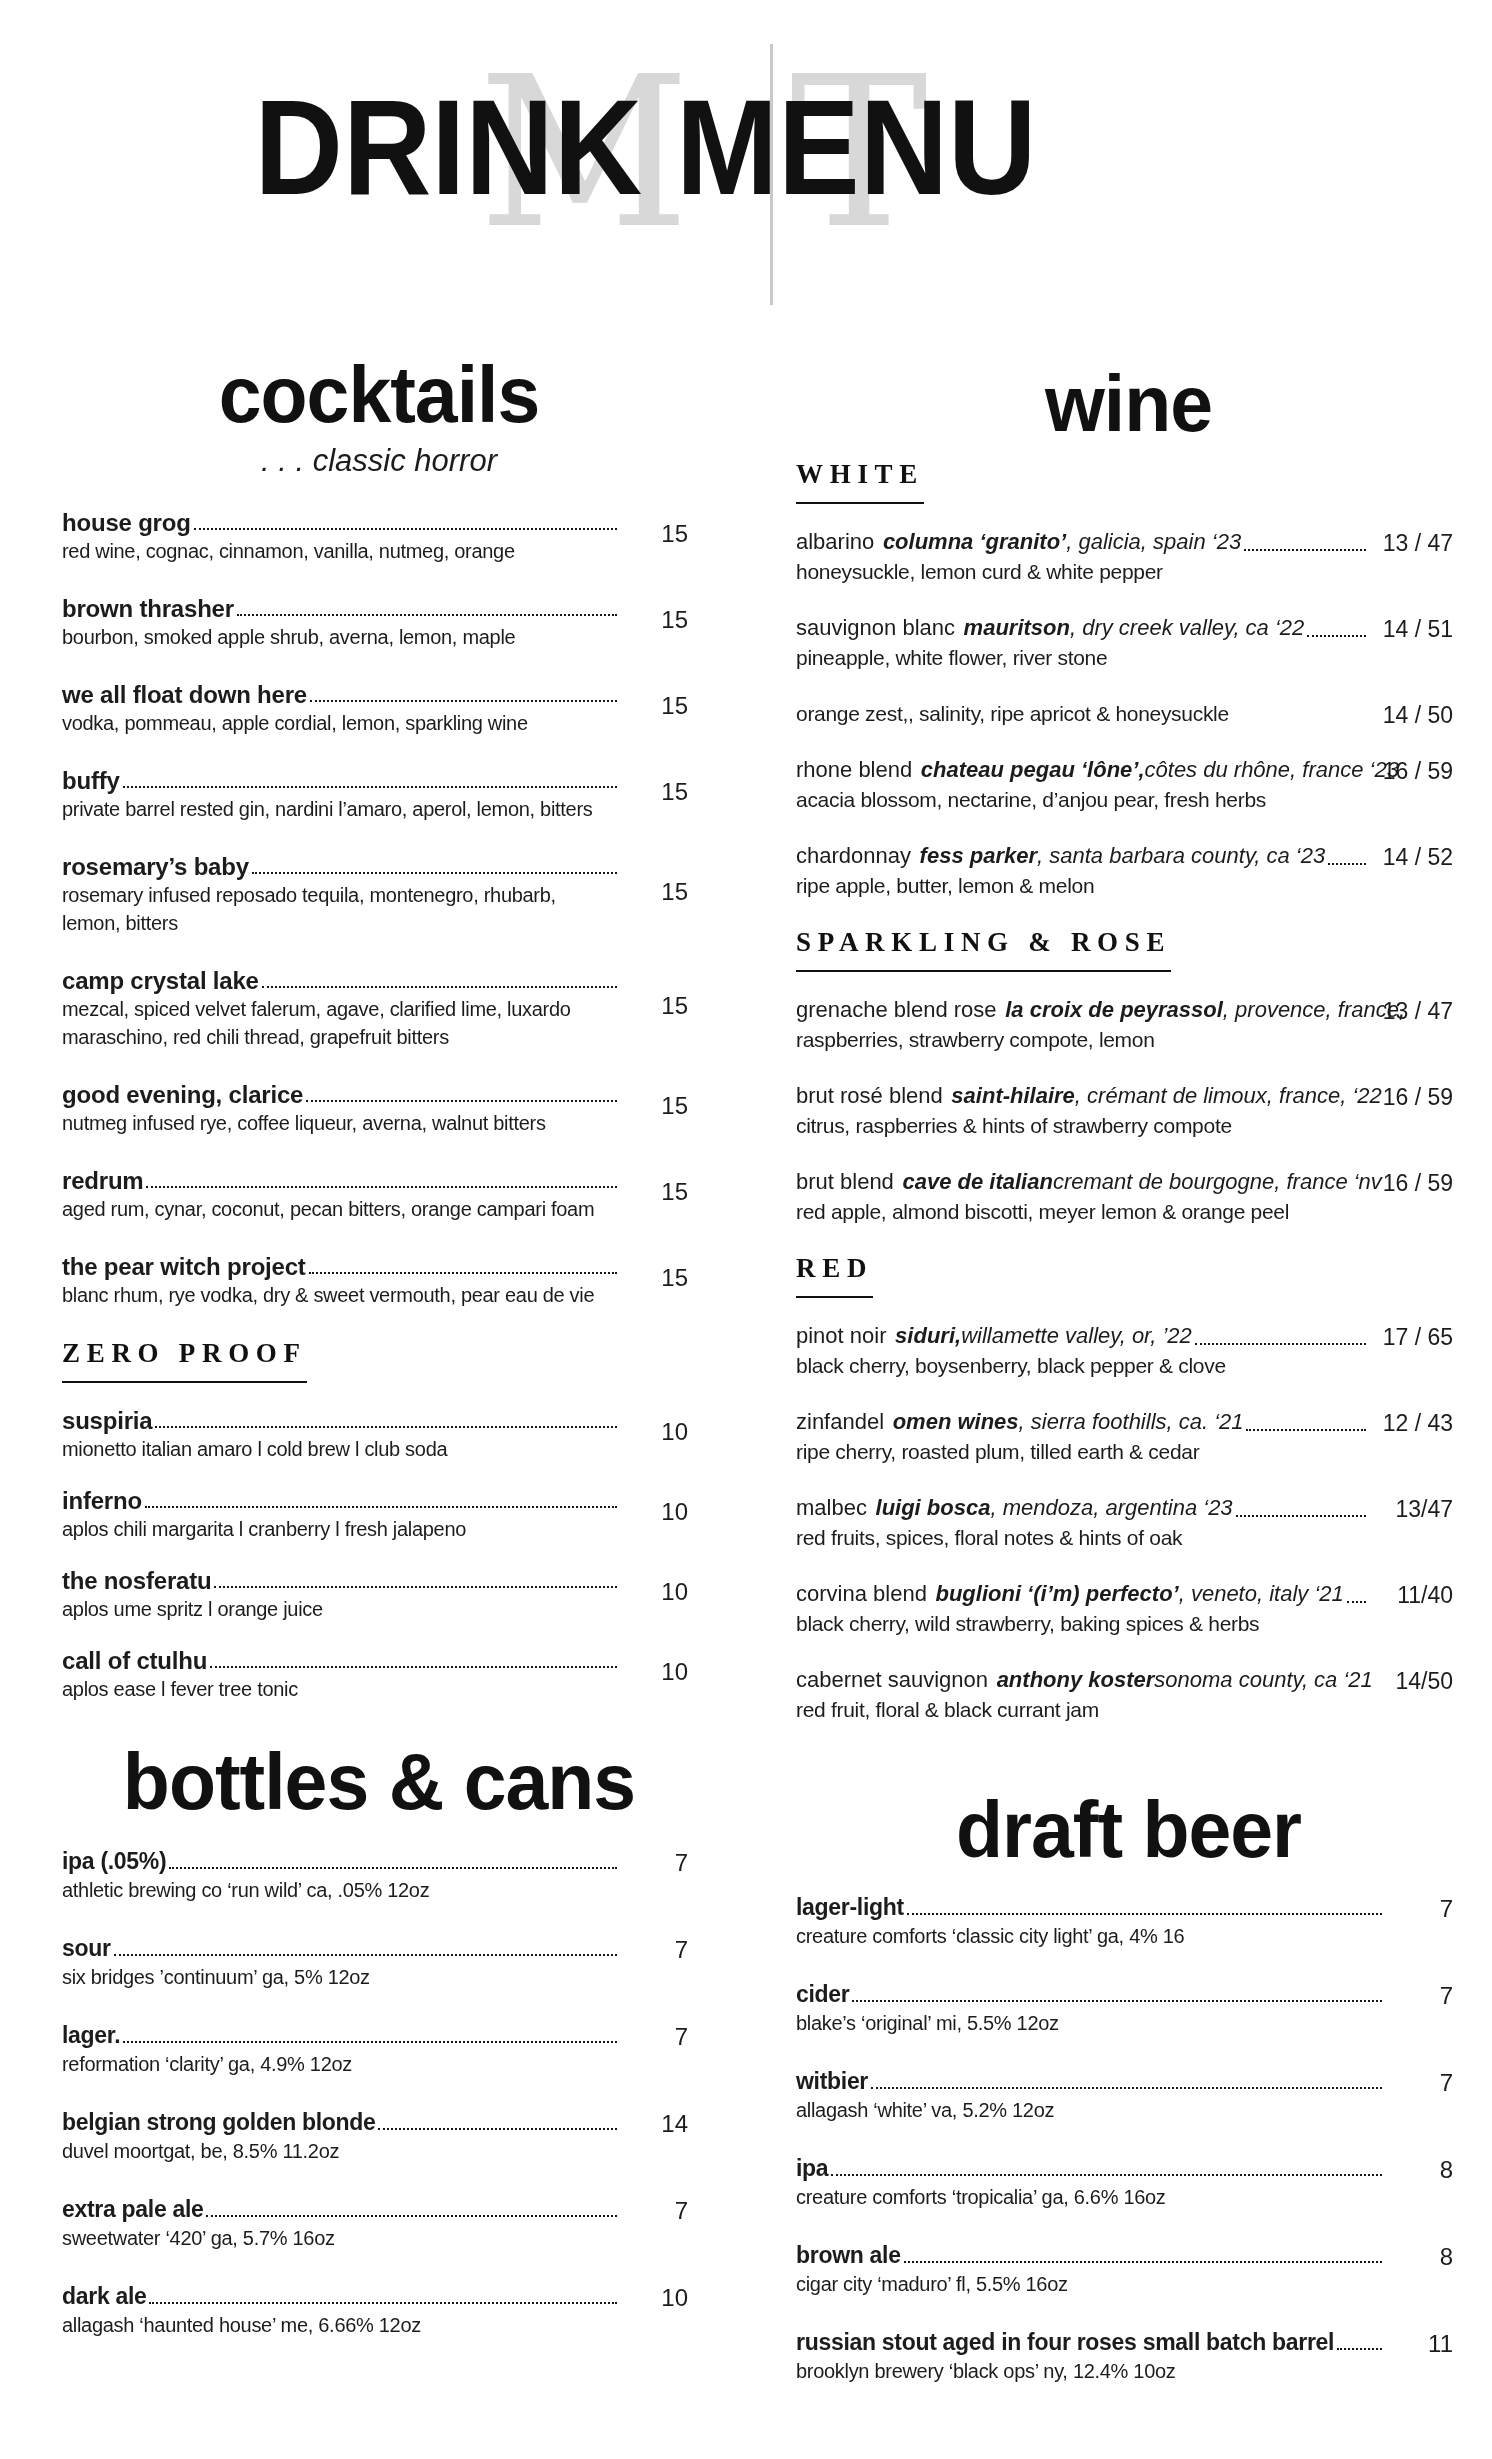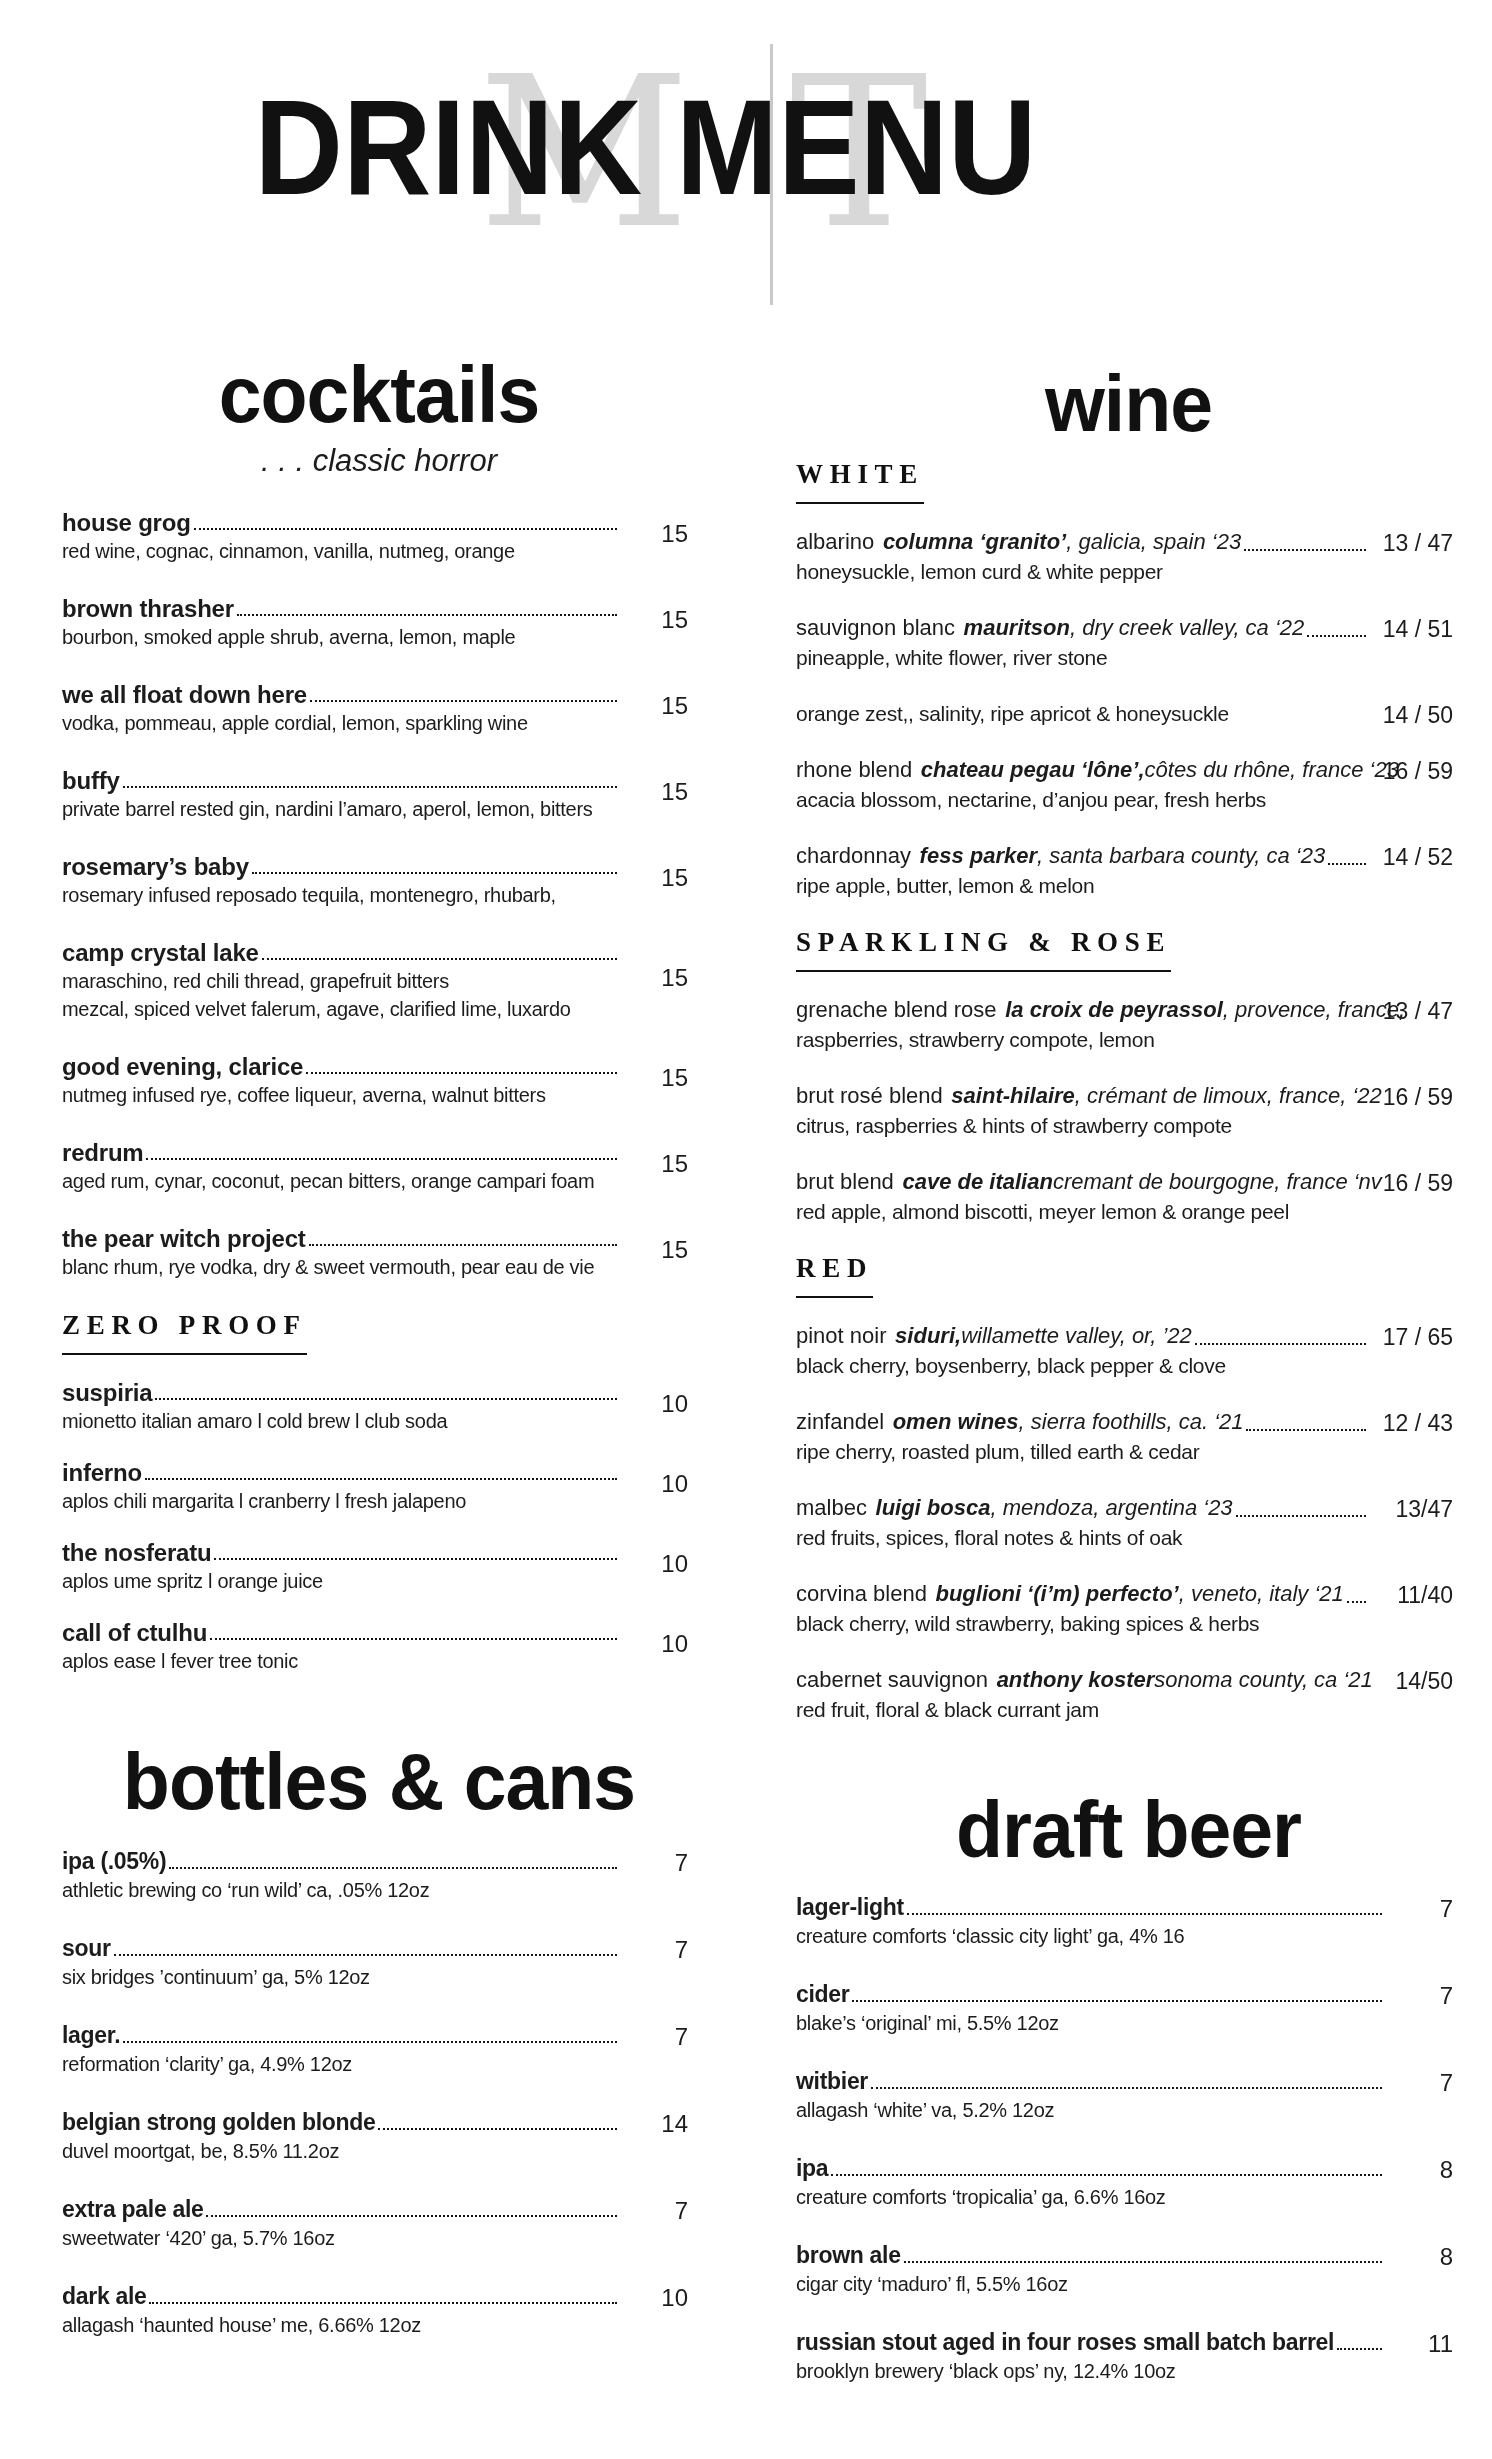--- a/index.html
+++ b/index.html
@@ -111,29 +111,30 @@
         </div>
         <div class="idesc">private barrel rested gin, nardini l’amaro, aperol, lemon, bitters</div>
         <span class="price price-center">15</span>
       </div>
       <div class="item">
         <div class="irow">
           <span class="iname">rosemary’s baby</span>
           <span class="dots"></span>
         </div>
         <div class="idesc">rosemary infused reposado tequila, montenegro, rhubarb,</div>
+        <div class="idesc">lemon, bitters</div>
         <span class="price price-center">15</span>
       </div>
       <div class="item">
         <div class="irow">
           <span class="iname">camp crystal lake</span>
           <span class="dots"></span>
         </div>
+        <div class="idesc">mezcal, spiced velvet falerum, agave, clarified lime, luxardo</div>
         <div class="idesc">maraschino, red chili thread, grapefruit bitters</div>
-        <div class="idesc">mezcal, spiced velvet falerum, agave, clarified lime, luxardo</div>
         <span class="price price-center">15</span>
       </div>
       <div class="item">
         <div class="irow">
           <span class="iname">good evening, clarice</span>
           <span class="dots"></span>
         </div>
         <div class="idesc">nutmeg infused rye, coffee liqueur, averna, walnut bitters</div>
         <span class="price price-center">15</span>
       </div>

